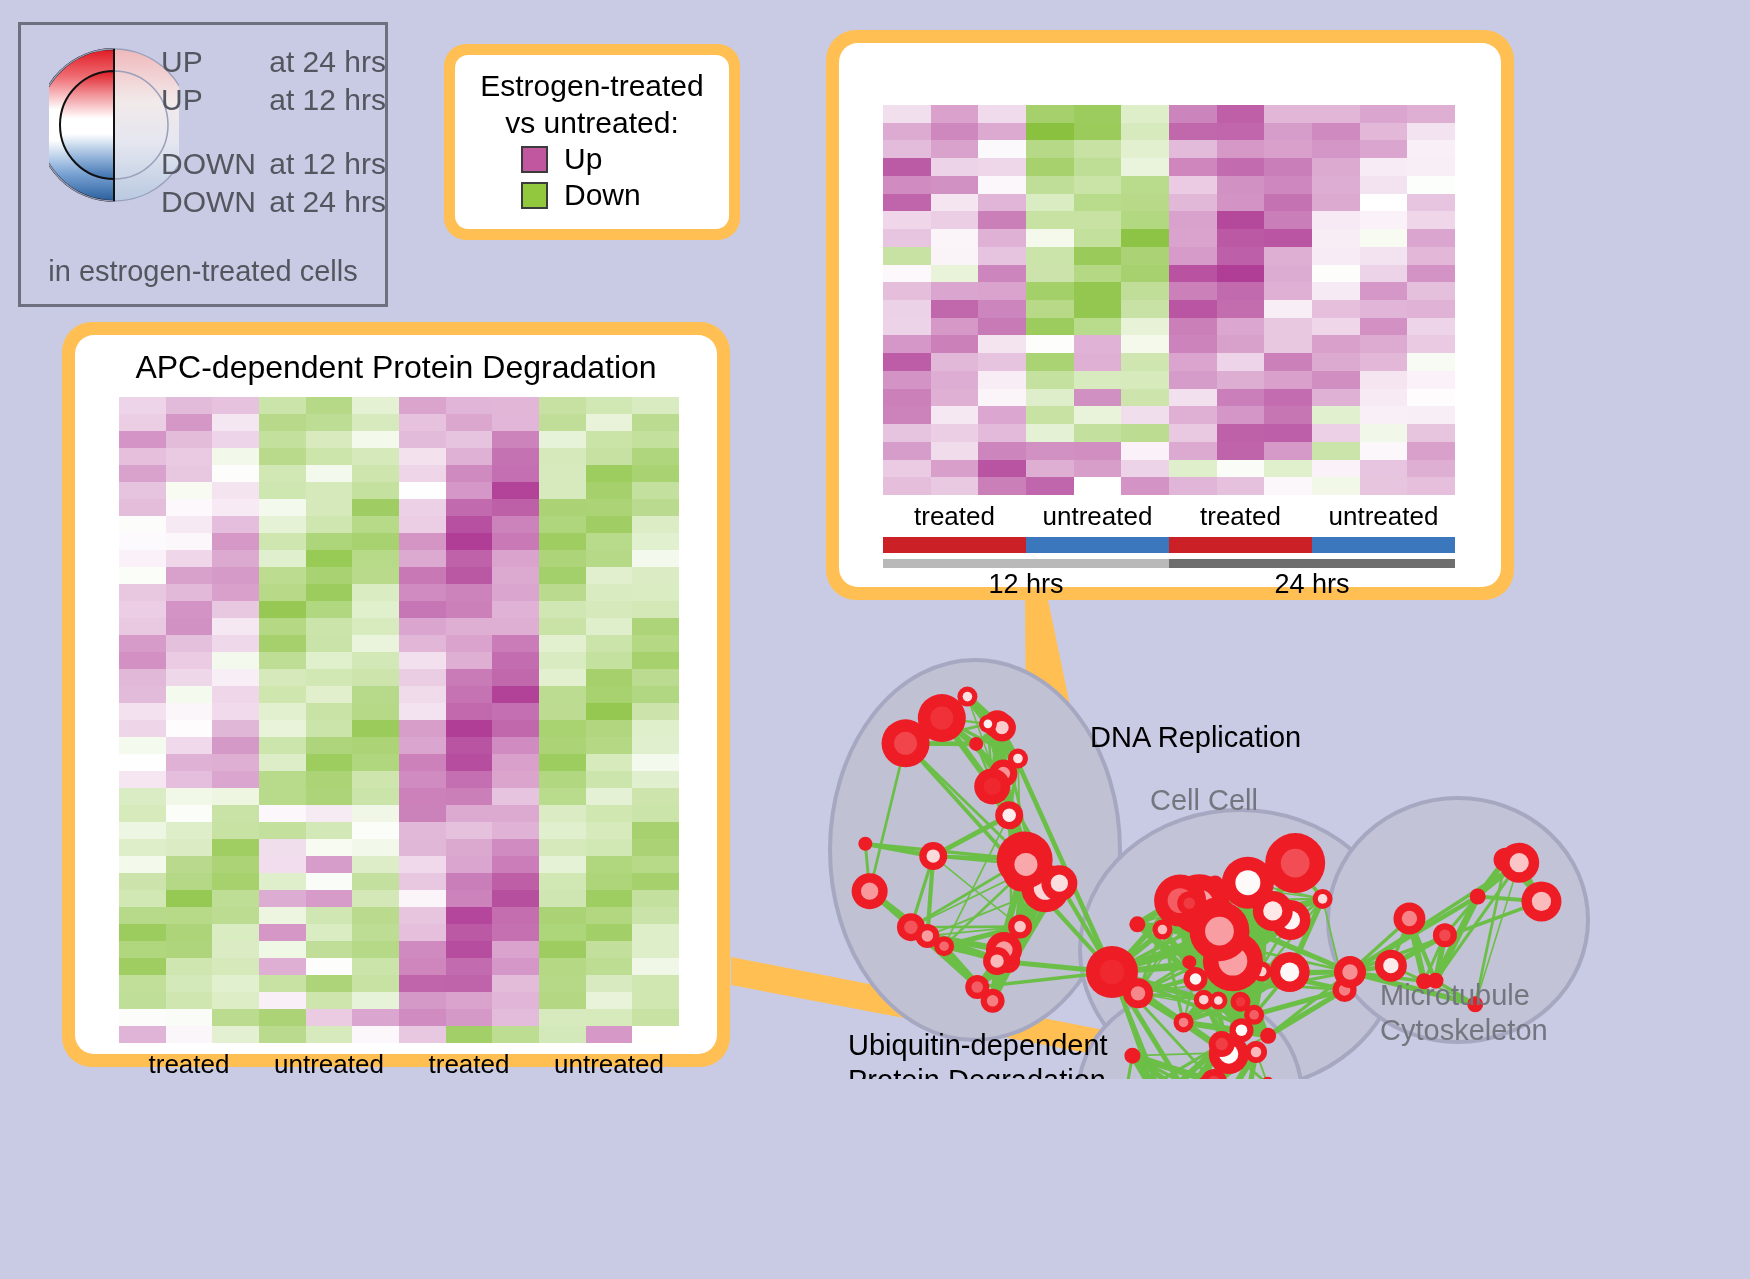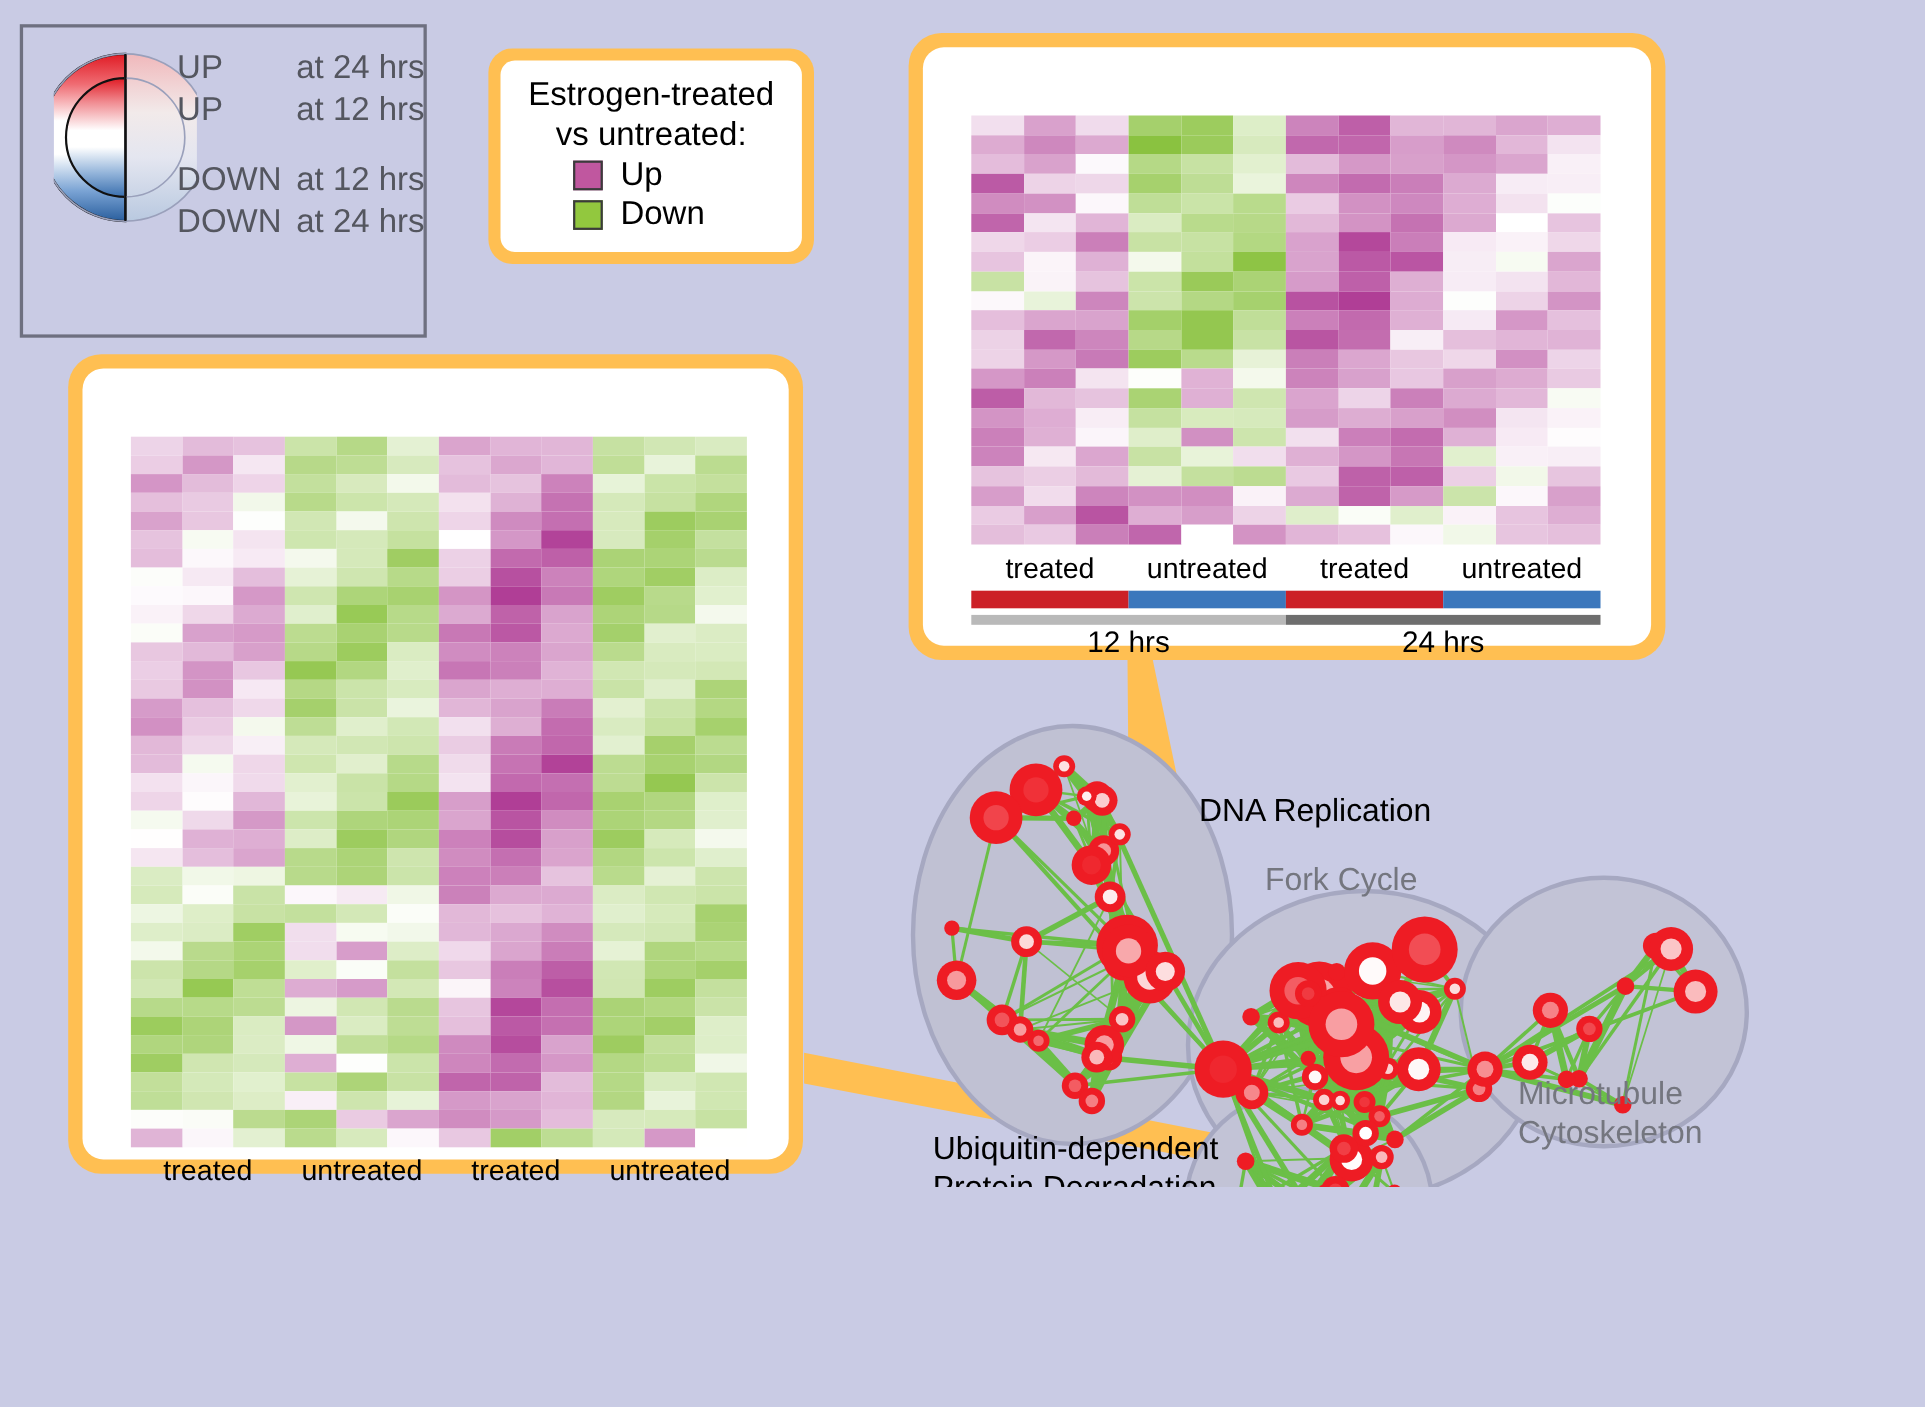--- a/index.html
+++ b/index.html
@@ -231,20 +231,21 @@
         <span class="kcol1">DOWN</span>
         <span class="kcol2">at 12 hrs</span>
       </div>
       <div class="key-row">
         <span class="kcol1">DOWN</span>
         <span class="kcol2">at 24 hrs</span>
       </div>
     </div>
 
     <div class="key-foot">
+      <div>in estrogen-treated cells</div>
     </div>
   </div>
 
   <div id="legend-updown">
     <div class="inner">
       <div class="ud-title">Estrogen-treated</div>
       <div class="ud-title">vs untreated:</div>
       <div class="ud-item">
         <span class="ud-swatch" id="sw-up" style="background: rgb(192, 87, 159);"></span>
         <span>Up</span>
@@ -542,20 +543,21 @@
         </div>
       <div class="time-labels" id="tl-replication" style="left: 44px; width: 572px; top: 526px;">
           <div>12 hrs</div>
           <div>24 hrs</div>
         </div>
     </div>
   </div>
 
   <div class="panel" id="panel-apc">
     <div class="card">
+      <div class="panel-title">APC-dependent Protein Degradation</div>
       <div class="heatmap" id="hm-apc" style="left: 44px; top: 62px; width: 560px; height: 646px; grid-template-columns: repeat(12, 1fr); grid-template-rows: repeat(38, 1fr);">
           <div class="hm-cell" style="background: rgb(237, 212, 232);"></div>
           <div class="hm-cell" style="background: rgb(227, 187, 218);"></div>
           <div class="hm-cell" style="background: rgb(230, 194, 222);"></div>
           <div class="hm-cell" style="background: rgb(203, 228, 169);"></div>
           <div class="hm-cell" style="background: rgb(182, 217, 135);"></div>
           <div class="hm-cell" style="background: rgb(228, 241, 211);"></div>
           <div class="hm-cell" style="background: rgb(218, 164, 205);"></div>
           <div class="hm-cell" style="background: rgb(225, 181, 215);"></div>
           <div class="hm-cell" style="background: rgb(225, 182, 215);"></div>
@@ -1932,20 +1934,20 @@
             <circle cx="322" cy="352" r="12.48" fill="rgb(239,39,47)"></circle>
           </g>
           <g>
             <circle cx="560" cy="352" r="16" fill="#ee1c24"></circle>
             <circle cx="560" cy="352" r="7.68" fill="rgb(247,142,146)"></circle>
           </g>
         </g>
     </svg>
 
     <div class="net-label dark" id="nl0" style="left: 300px; top: 100px;">DNA Replication</div>
-    <div class="net-label gray" id="nl1" style="left: 360px; top: 163px;">Fork Cycle</div>
+    <div class="net-label gray" id="nl1" style="left: 360px; top: 163px;">Cell Cell</div>
     <div class="net-label dark" id="nl3" style="left: 58px; top: 408px; width: 270px;">Ubiquitin-dependent
 Protein Degradation</div>
     <div class="net-label gray" id="nl2" style="left: 590px; top: 358px;">Microtubule
 Cytoskeleton</div>
   </div>
 
 </div>
 
 </body></html>

